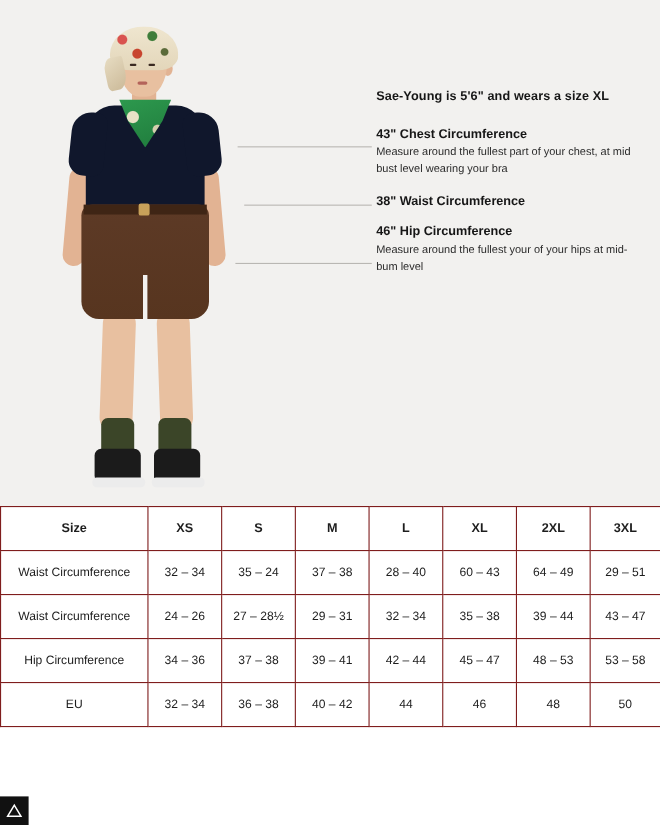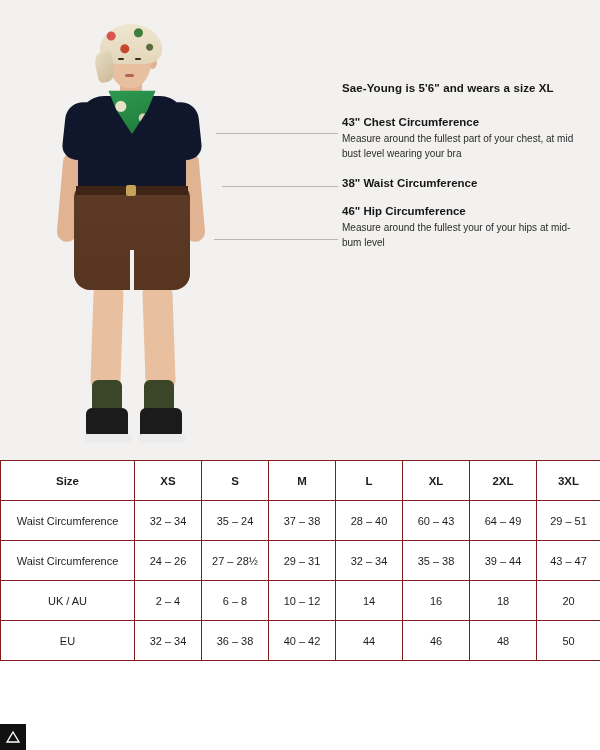--- a/index.html
+++ b/index.html
@@ -287,28 +287,28 @@
           <td class="rowhead">Waist Circumference</td>
           <td>24 – 26</td>
           <td>27 – 28½</td>
           <td>29 – 31</td>
           <td>32 – 34</td>
           <td>35 – 38</td>
           <td>39 – 44</td>
           <td>43 – 47</td>
         </tr>
         <tr>
-          <td class="rowhead">UK / AU</td>
-          <td>2 – 4</td>
-          <td>6 – 8</td>
-          <td>10 – 12</td>
-          <td>14</td>
-          <td>16</td>
-          <td>18</td>
-          <td>20</td>
+          <td class="rowhead">Hip Circumference</td>
+          <td>34 – 36</td>
+          <td>37 – 38</td>
+          <td>39 – 41</td>
+          <td>42 – 44</td>
+          <td>45 – 47</td>
+          <td>48 – 53</td>
+          <td>53 – 58</td>
         </tr>
         <tr>
           <td class="rowhead">EU</td>
           <td>32 – 34</td>
           <td>36 – 38</td>
           <td>40 – 42</td>
           <td>44</td>
           <td>46</td>
           <td>48</td>
           <td>50</td>

